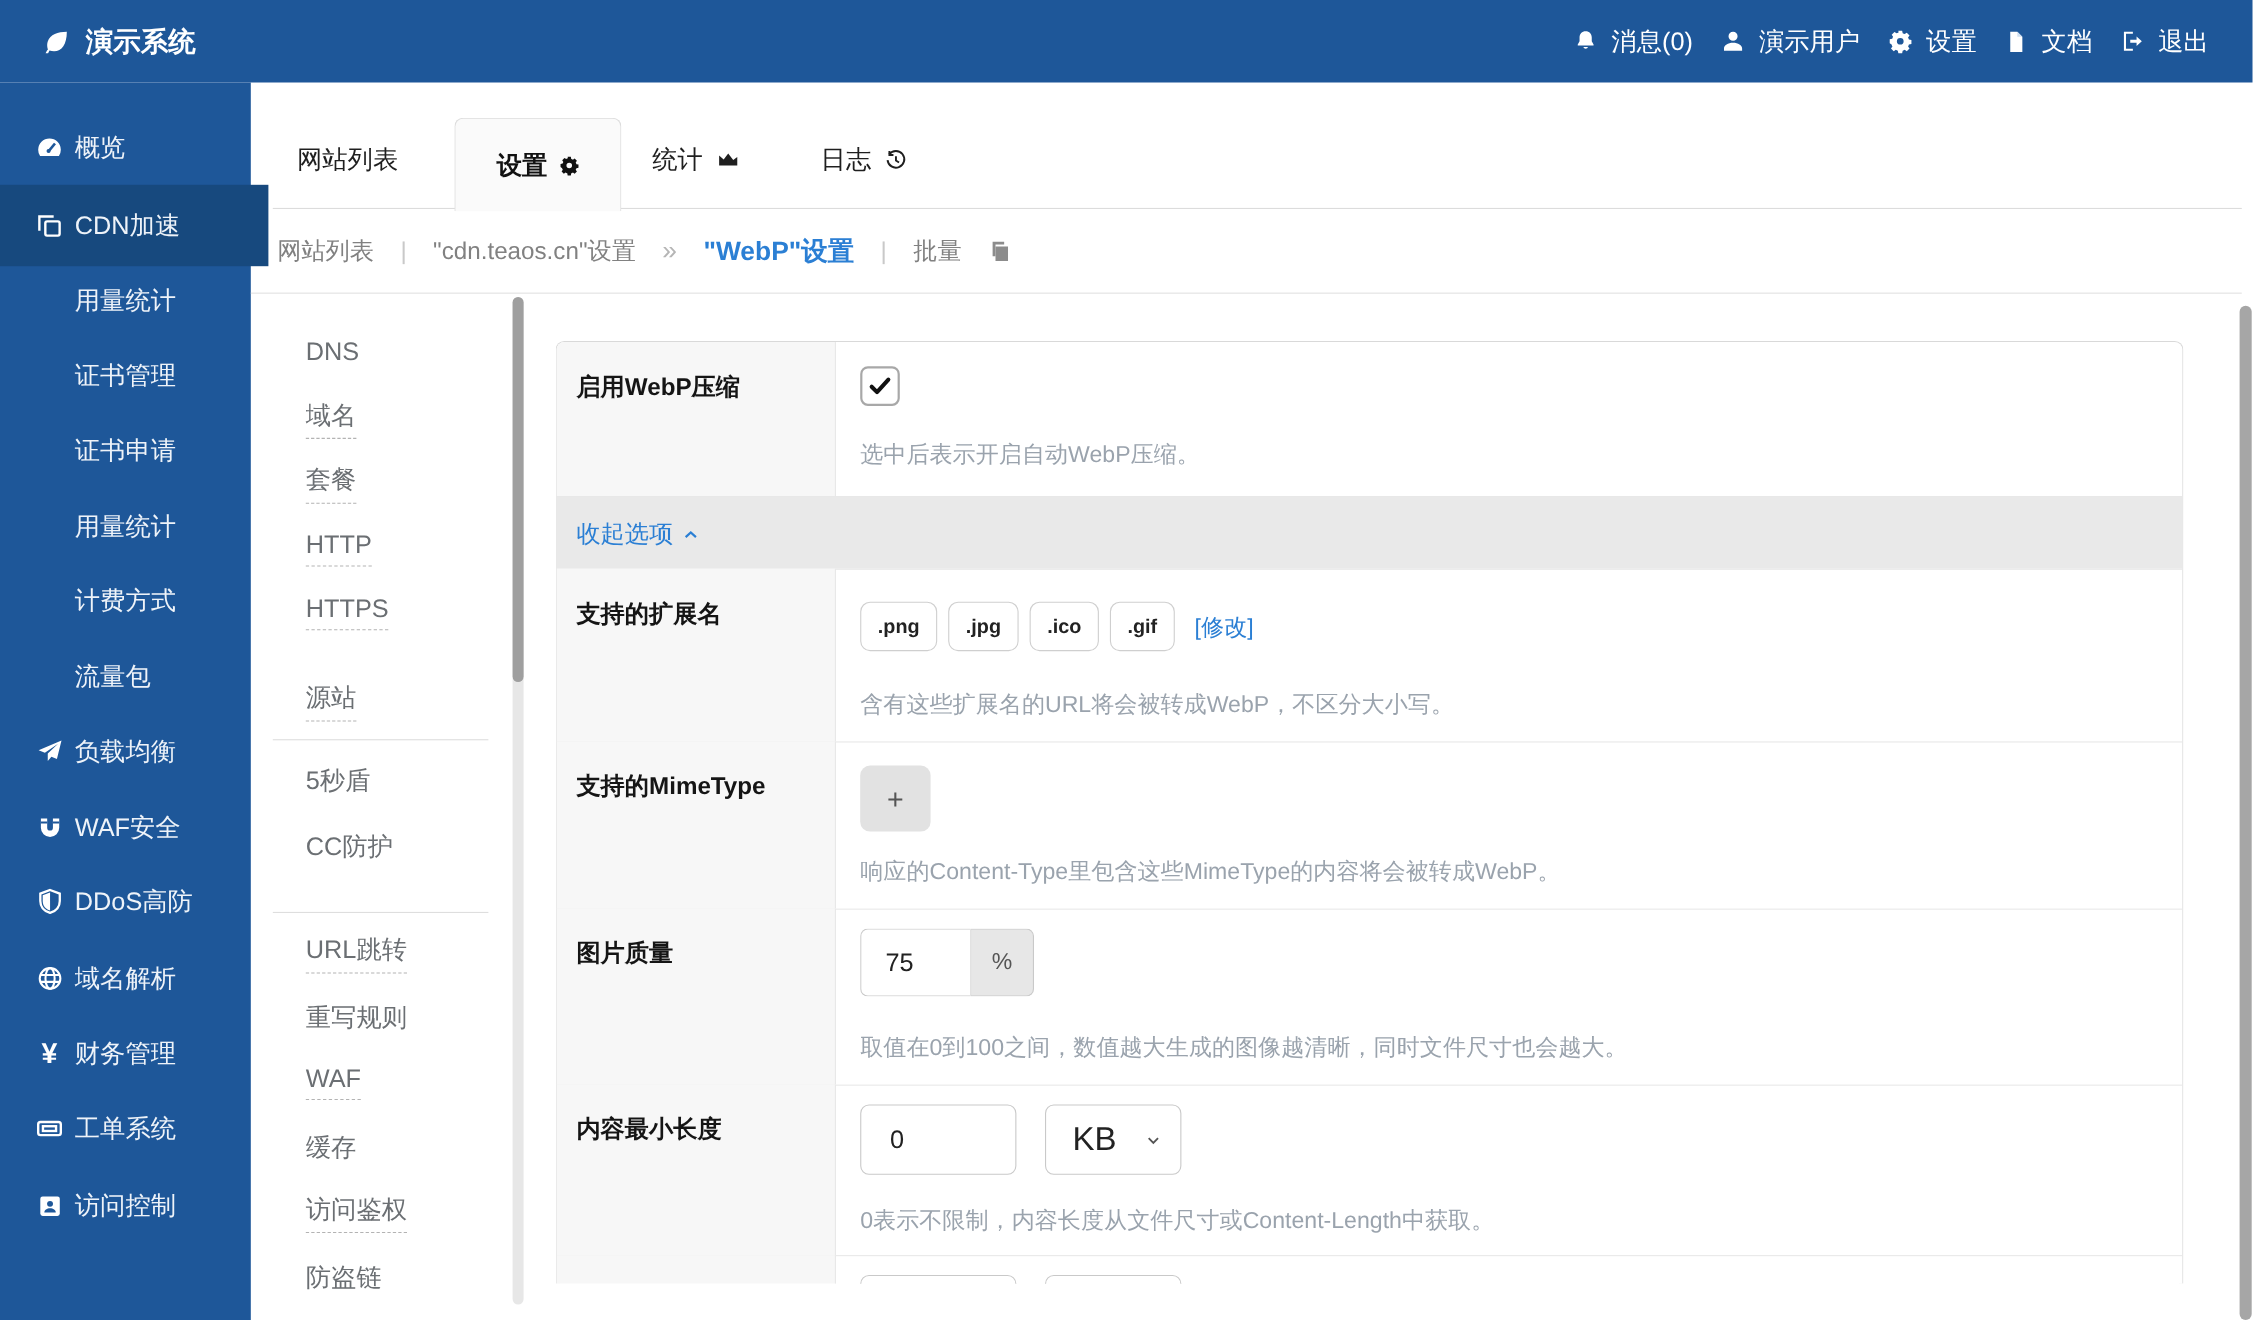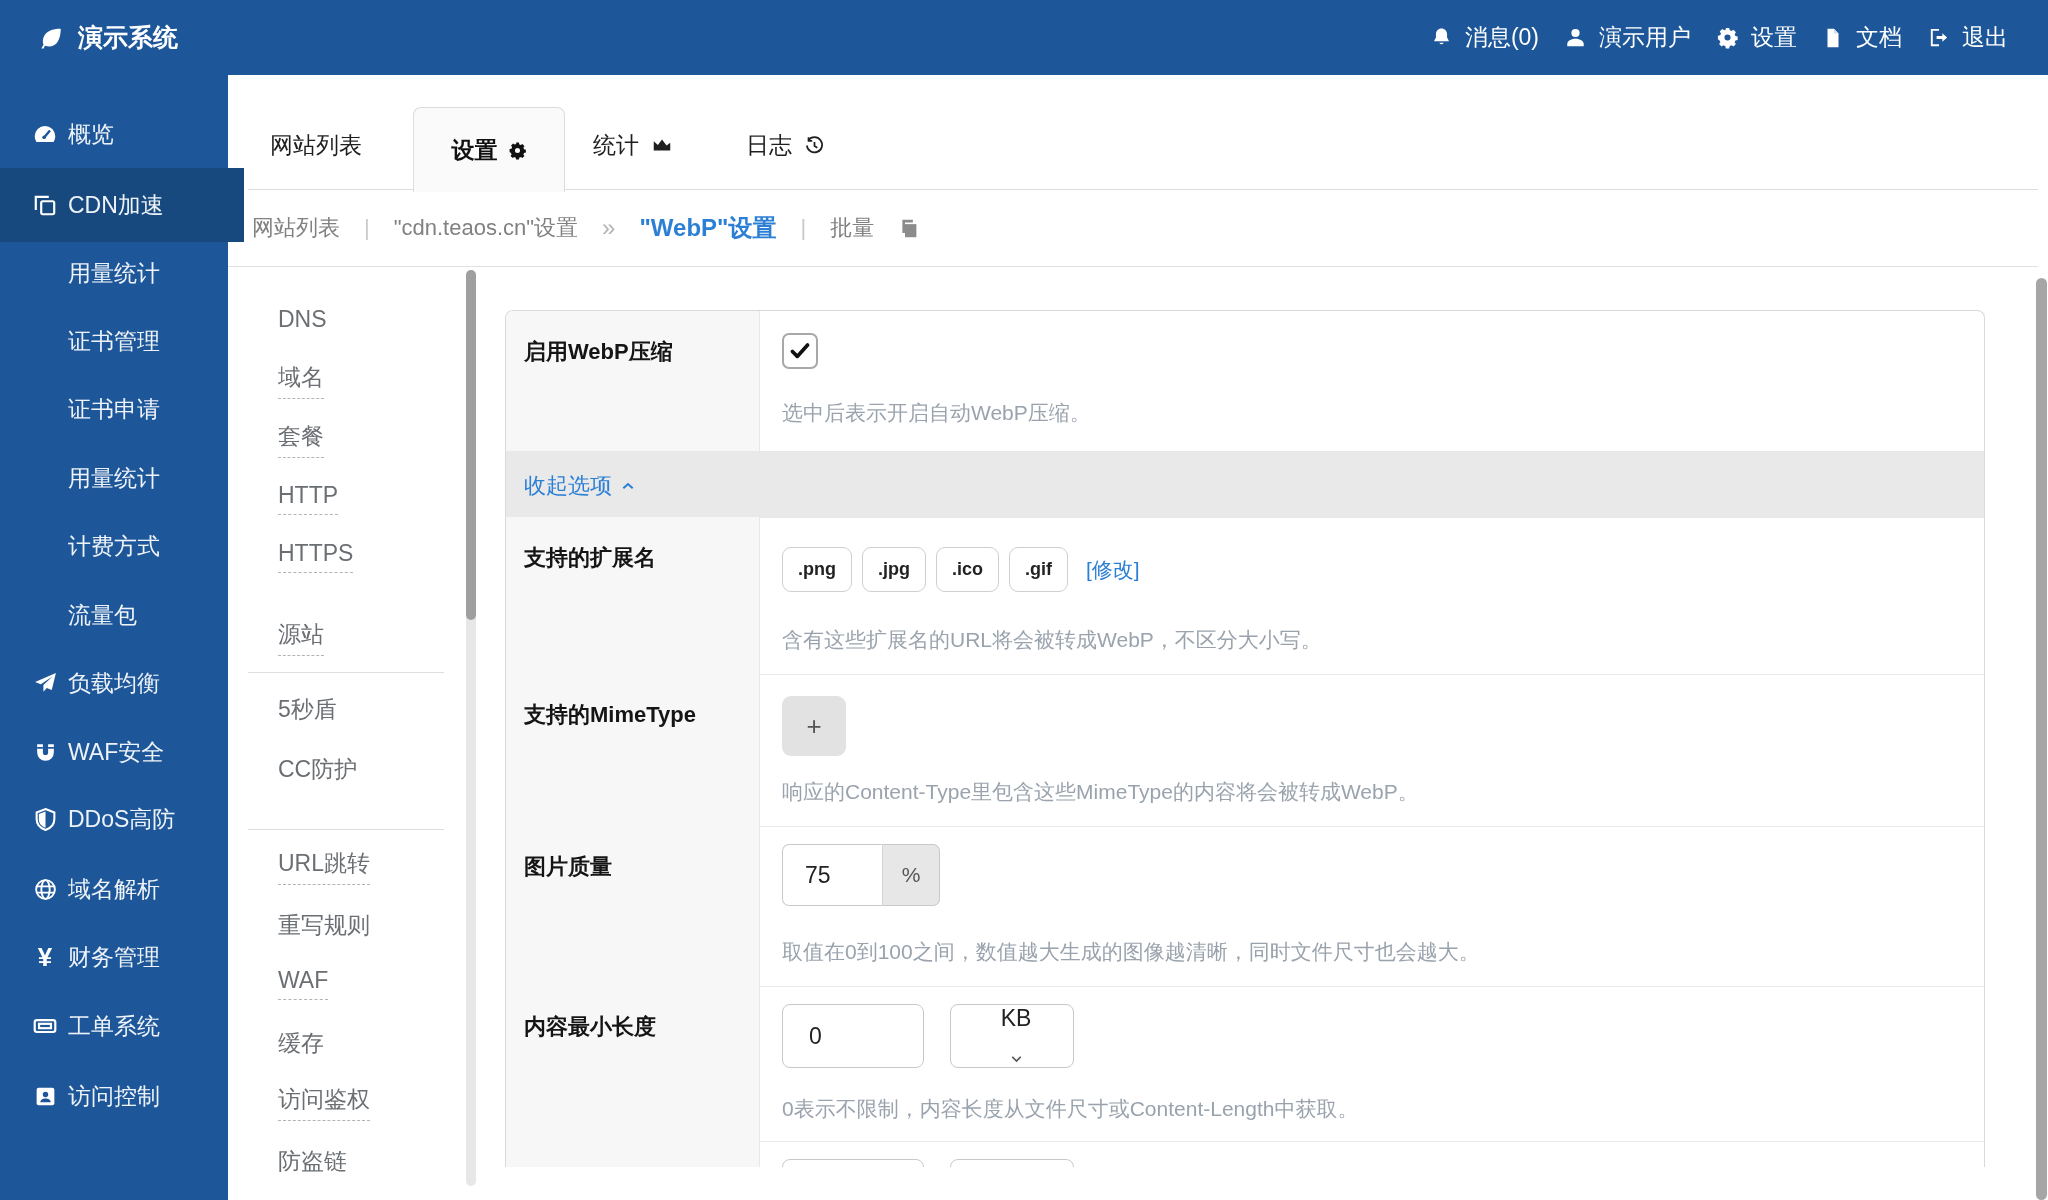--- a/index.html
+++ b/index.html
@@ -56,21 +56,21 @@
           display:flex;align-items:center;justify-content:center;font-size:26px;color:#555;cursor:pointer;}
   .qualitygroup{position:absolute;left:276px;top:533px;height:62px;display:flex;}
   .qinput{width:100px;height:62px;border:1px solid #c9c9c9;border-right:none;border-radius:7px 0 0 7px;
           font-size:23px;color:#222;padding:0 0 0 22px;box-sizing:border-box;outline:none;font-family:inherit;}
   .qaddon{width:58px;height:62px;background:#e7e7e7;border:1px solid #c9c9c9;border-left:1px solid #d5d5d5;
           border-radius:0 7px 7px 0;display:flex;align-items:center;justify-content:center;font-size:21px;color:#555;box-sizing:border-box;}
   .mininput{position:absolute;left:276px;top:693px;width:142px;height:64px;border:1px solid #c9c9c9;border-radius:8px;
             font-size:23px;color:#222;padding:0 0 0 26px;box-sizing:border-box;outline:none;font-family:inherit;}
   .minselect{position:absolute;left:444px;top:693px;width:124px;height:64px;border:1px solid #c9c9c9;border-radius:8px;
              background:#fff;display:flex;align-items:center;justify-content:space-between;padding:0 16px 0 24px;
-             font-size:23px;color:#222;box-sizing:border-box;cursor:pointer;flex-direction:column;}
+             font-size:30px;color:#222;box-sizing:border-box;cursor:pointer;}
   .cutinput{position:absolute;top:848px;height:40px;border:1px solid #c9c9c9;border-radius:8px;background:#fff;box-sizing:border-box;}
 </style>
 </head>
 <body>
 
 <div id="root">
 
   <div class="topbar">
     <div class="brand">
       <span class="ico">

